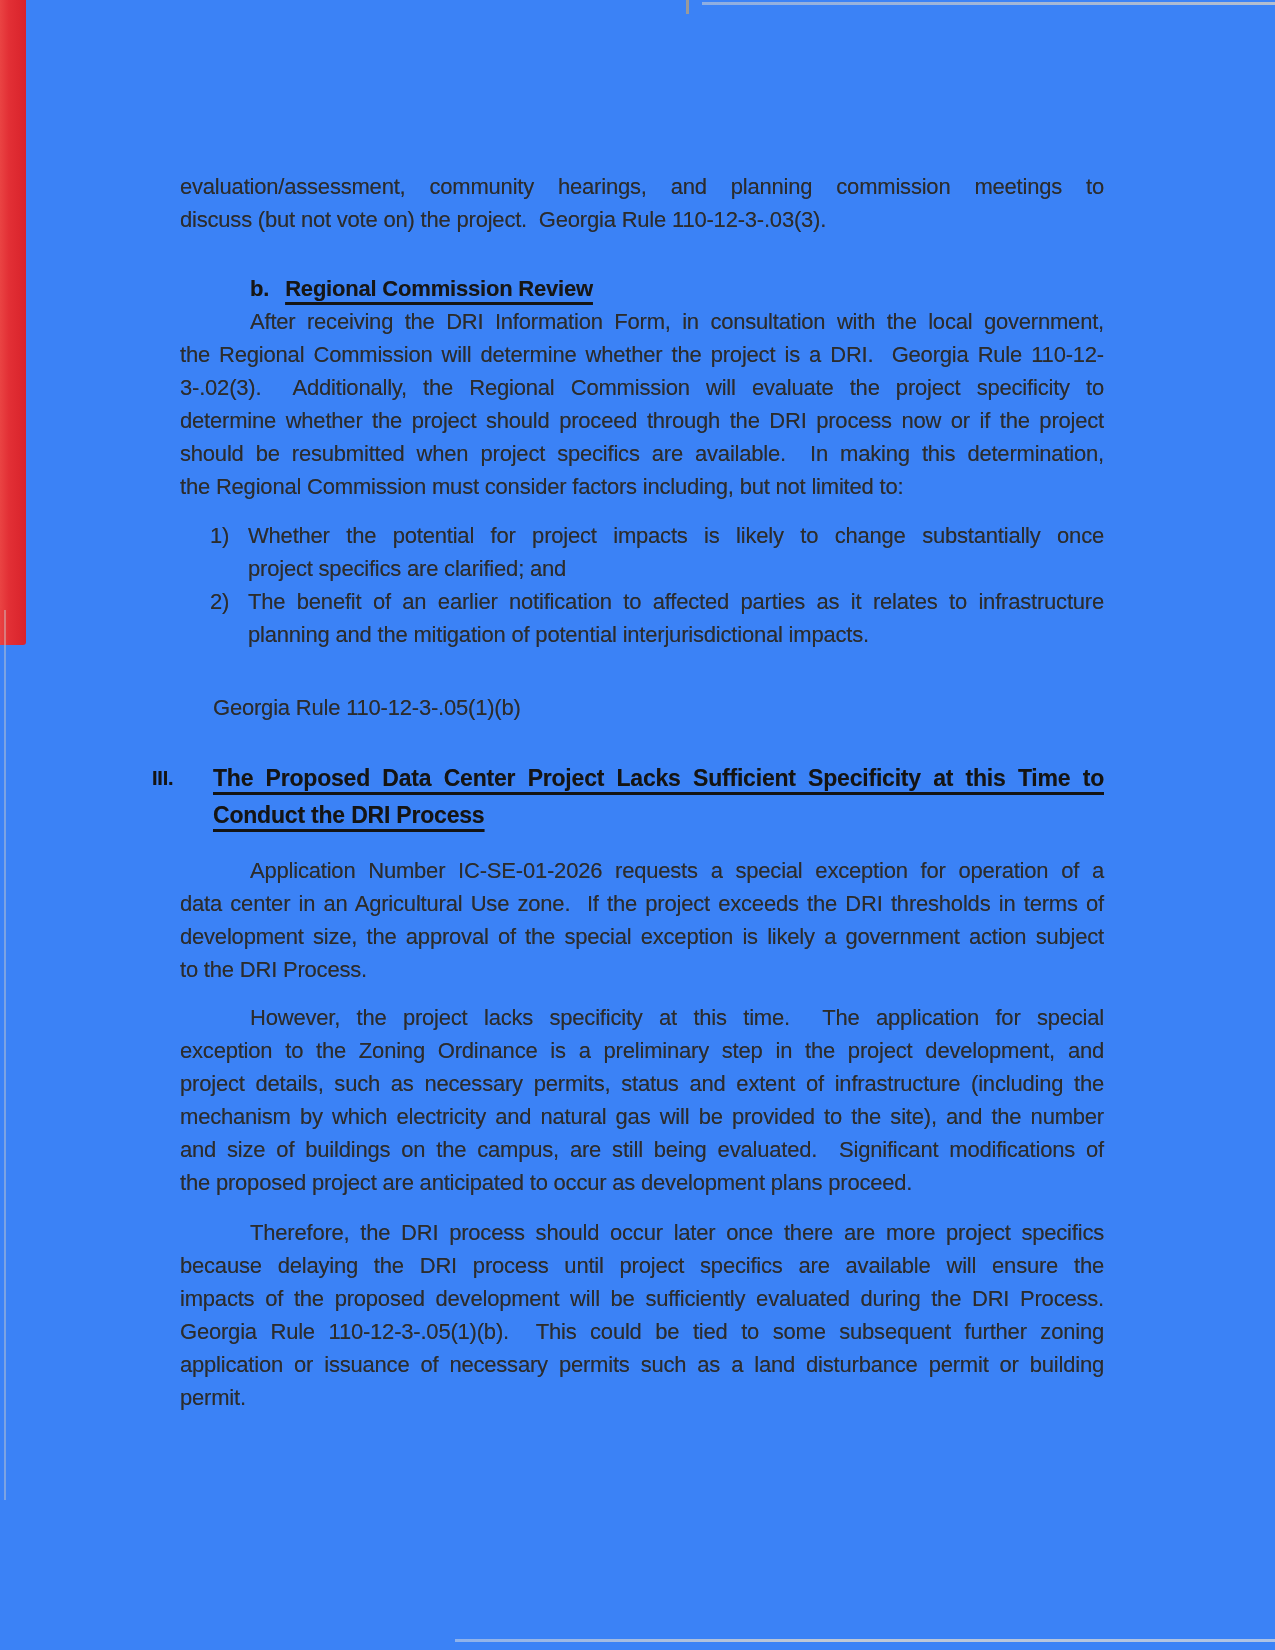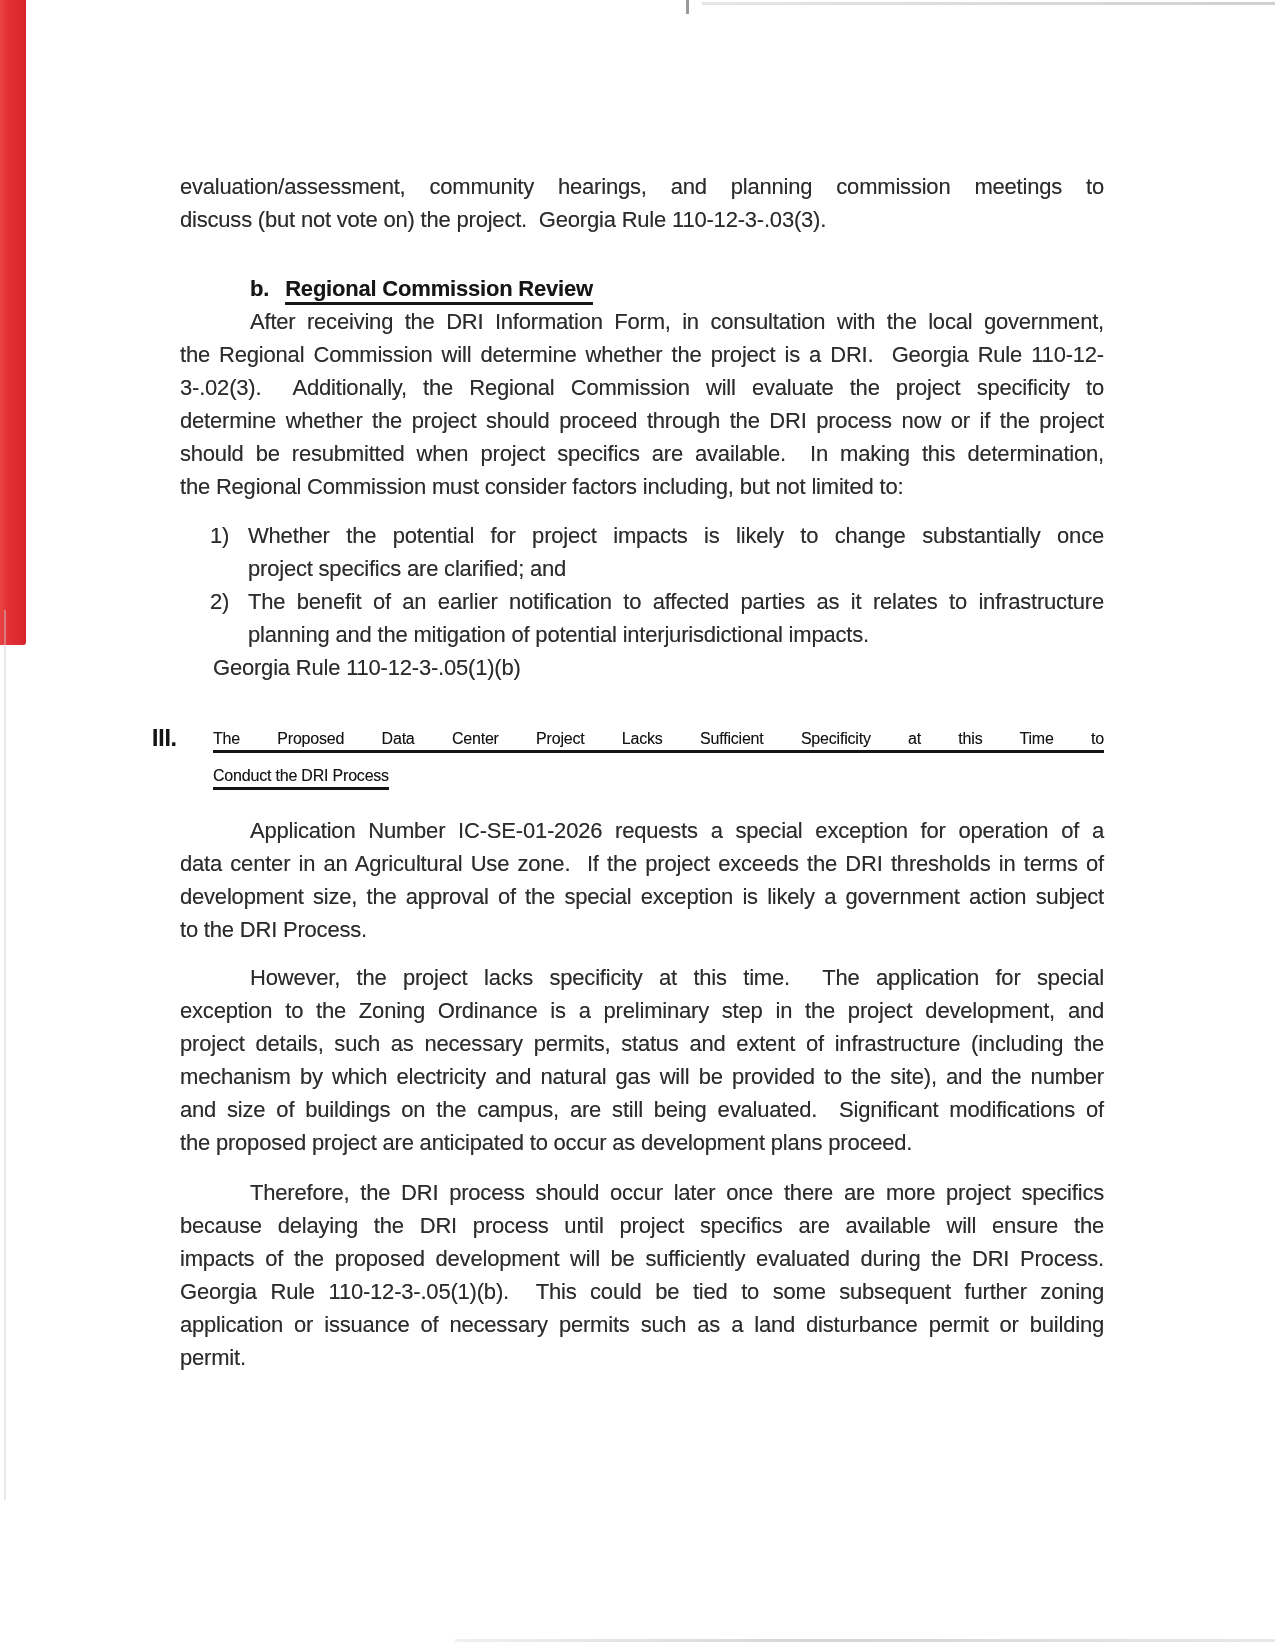--- a/index.html
+++ b/index.html
@@ -1,21 +1,21 @@
 <!DOCTYPE html>
 <html><head>
 <meta charset="utf-8">
 <style>
   html, body { margin: 0; padding: 0; background: #e9e9e9; }
   .page {
     position: relative;
     width: 1275px;
     height: 1650px;
     margin: 0 auto;
-    background: #ffffff;
+    background: #3b82f6;
     overflow: hidden;
     font-family: "Liberation Sans", sans-serif;
     color: #2c2c2c;
   }
 
   
   .red-strip {
     position: absolute;
     left: 0; top: 0;
     width: 26px; height: 645px;
@@ -68,31 +68,31 @@
     text-decoration: underline;
     text-decoration-thickness: 2.5px;
     text-underline-offset: 6px;
   }
 
   .p2 { }
   .list { margin-top: 16px; }
   .li { position: relative; padding-left: 68px; }
   .li-num { position: absolute; left: 30px; top: 0; line-height: 33px; }
 
-  .rule-cite { padding-left: 33px; }
+  .rule-cite { margin-top: 40px; padding-left: 33px; }
 
   .h3 { margin-top: 36px; position: relative; padding-left: 33px; }
   .h3 .ln { line-height: 37px; min-height: 37px; }
   .h3-num {
     position: absolute; left: -28px; top: 0;
     line-height: 37px;
-    font-weight: bold; font-size: 23px; color: #141414;
+    font-weight: bold; font-size: 20px; color: #141414;
   }
   .h3-line {
-    font-weight: normal; font-size: 16px; color: #141414;
+    font-weight: bold; font-size: 23px; color: #141414;
     text-decoration: underline;
     text-decoration-thickness: 2.5px;
     text-underline-offset: 6px;
   }
 
   .p3 { margin-top: 20px; }
   .p4 { margin-top: 15px; }
   .p5 { margin-top: 17px; }
 </style>
 </head>

